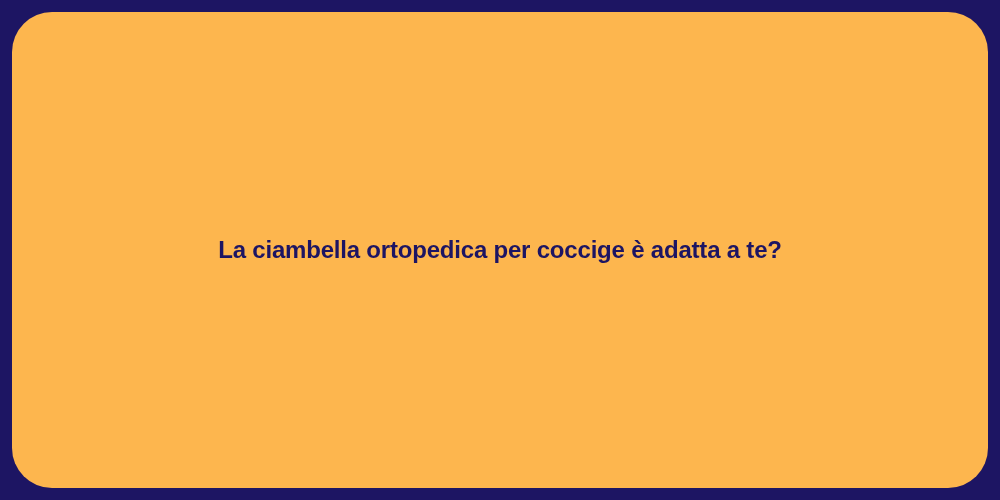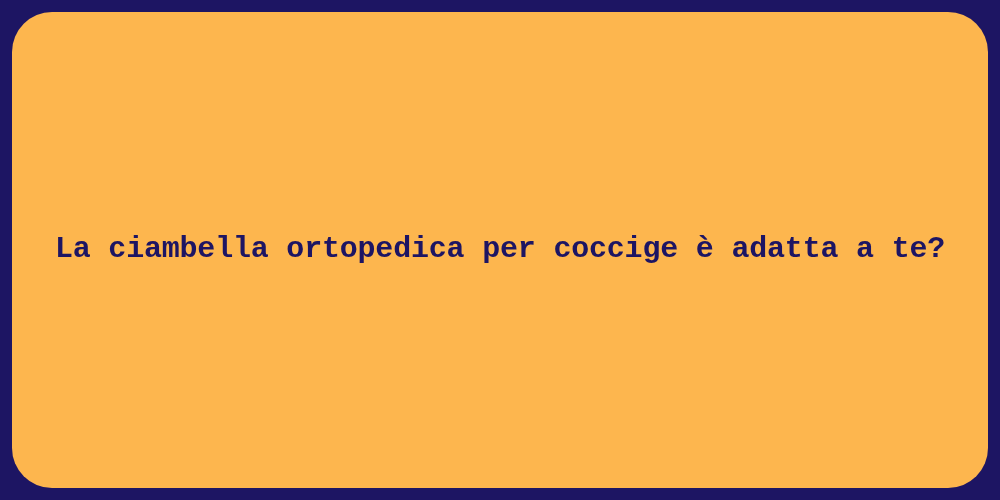--- a/index.html
+++ b/index.html
@@ -34,22 +34,22 @@
     align-items: center;
     justify-content: center;
     overflow: hidden;
   }
 
   #headline {
     margin: 14px;
     padding: 0 40px;
     text-align: center;
     color: #1d1563;
-    font-family: Liberation Mono, monospace;
-    font-size: 30px;
+    font-family: Liberation Sans, sans-serif;
+    font-size: 24px;
     font-weight: 700;
     letter-spacing: -0.2px;
     line-height: 1.25;
     white-space: nowrap;
   }
 </style>
 </head>
 <body>
 
 <div id="banner-root">

